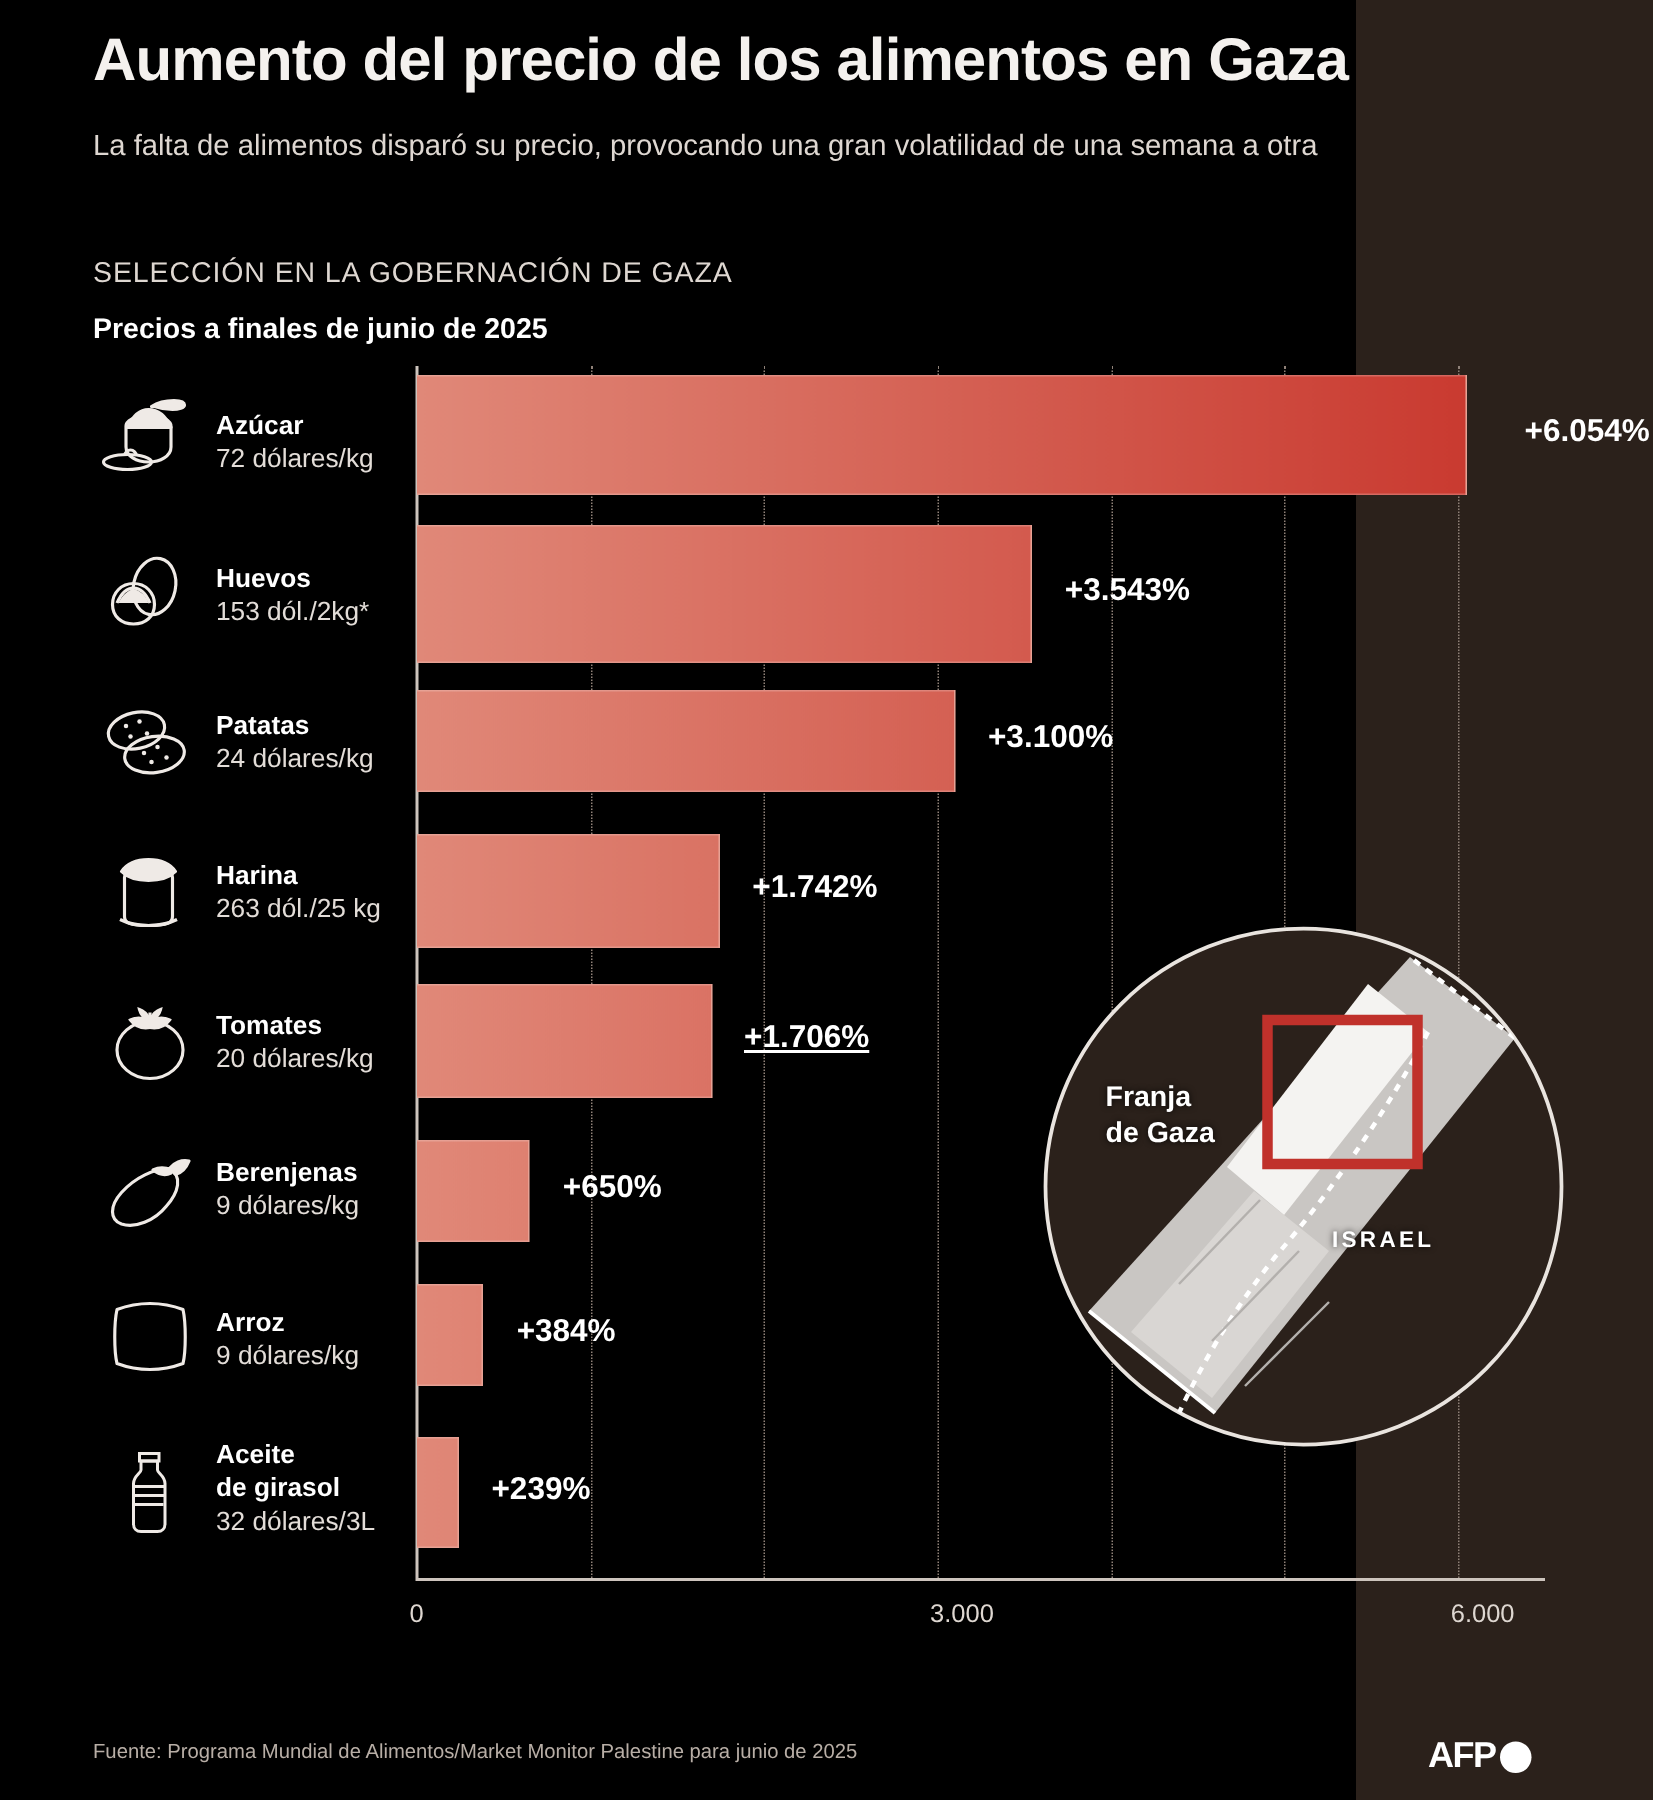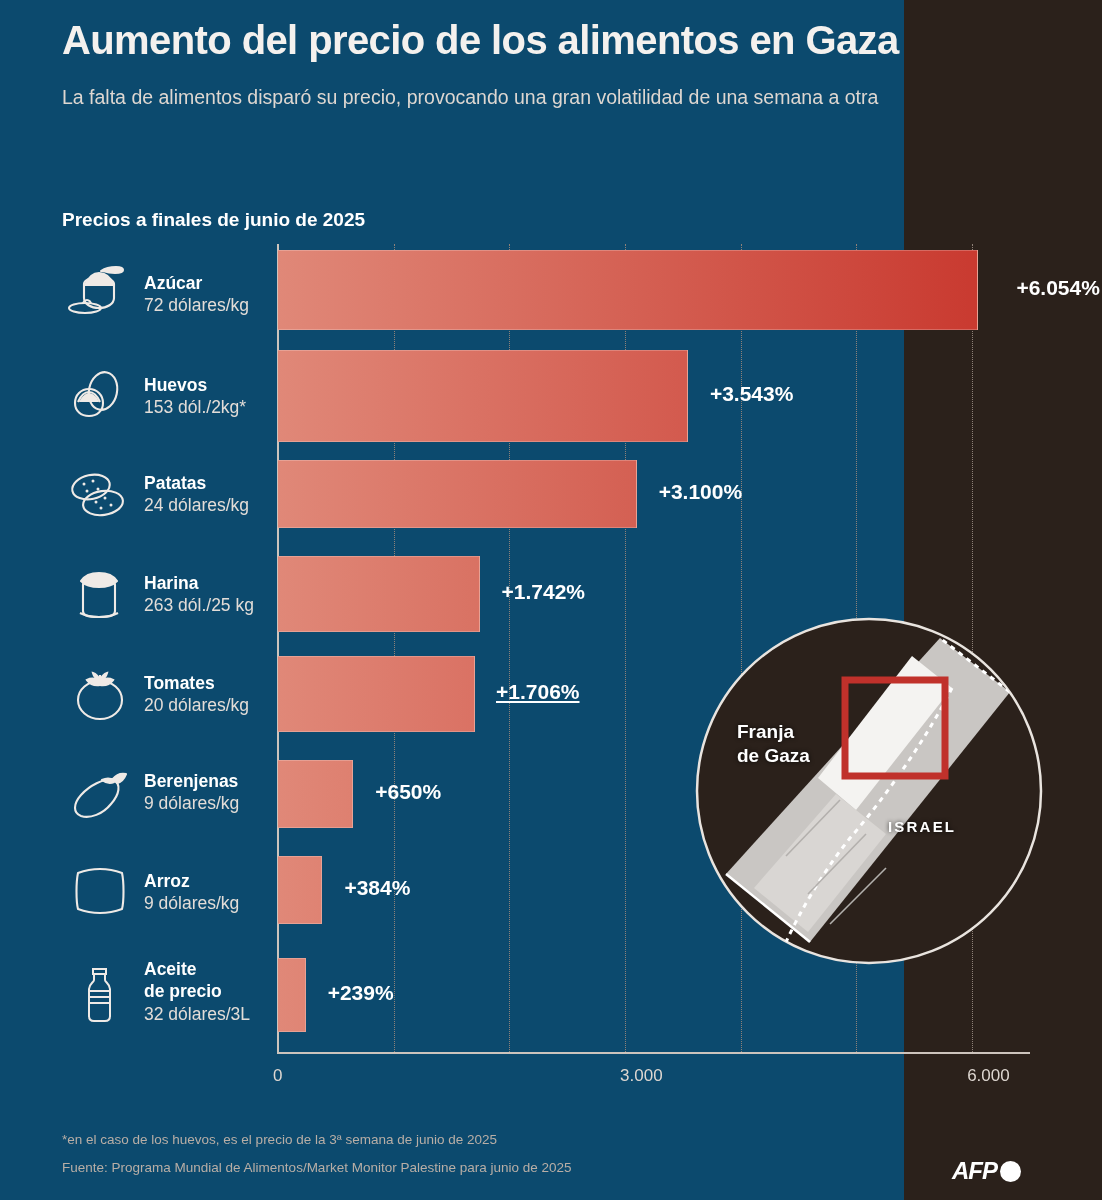--- a/index.html
+++ b/index.html
@@ -2,21 +2,21 @@
 <html><head>
 <meta charset="utf-8">
 <style>
   * { box-sizing: border-box; margin: 0; padding: 0; }
   html, body {
     width: 1102px; height: 1200px;
     background: #2b211b;
     font-family: "Liberation Sans", sans-serif;
     overflow: hidden;
   }
-  .page { position: relative; width: 904px; height: 1200px; background: #0c4a6e; }
+  .page { position: relative; width: 904px; height: 1200px; background: #000000; }
 
   
   .title {
     position: absolute; left: 62px; top: 18px;
     font-size: 40px; font-weight: 700; color: #f4f1ee;
     letter-spacing: -0.6px; white-space: nowrap;
   }
   .subtitle {
     position: absolute; left: 62px; top: 86px;
     font-size: 19.5px; color: #ded7d1; font-weight: 400;
@@ -120,34 +120,35 @@
   .source {
     position: absolute; left: 62px; top: 1160px;
     font-size: 13.5px; color: #b8aea6; white-space: nowrap;
   }
   .afp {
     position: absolute; left: 952px; top: 1157px;
     display: flex; align-items: center; gap: 3px;
   }
   .afp-text {
     font-size: 24px; font-weight: 700; color: #ffffff;
-    font-style: italic; letter-spacing: -1px;
+    letter-spacing: -1px;
   }
   .afp-dot {
     width: 21px; height: 21px; border-radius: 50%; background: #ffffff;
   }
 </style>
 </head>
 <body>
 
 <div class="page">
 
   <div class="title">Aumento del precio de los alimentos en Gaza</div>
   <div class="subtitle">La falta de alimentos disparó su precio, provocando una gran volatilidad de una semana a otra</div>
 
+  <div class="sel-label">SELECCIÓN EN LA GOBERNACIÓN DE GAZA</div>
   <div class="price-label">Precios a finales de junio de 2025</div>
 
   <div class="chart" id="chart-layer">
       <div class="plot">
         <div class="gridline" style="left: 115.692px;"></div>
         <div class="gridline" style="left: 231.385px;"></div>
         <div class="gridline" style="left: 347.077px;"></div>
         <div class="gridline" style="left: 462.769px;"></div>
         <div class="gridline" style="left: 578.462px;"></div>
         <div class="gridline" style="left: 694.154px;"></div>
@@ -296,21 +297,21 @@
               <path d="M26 5h13v5H26z"></path>
               <path d="M27 10h11v6c0 2 5 4 5 9v27c0 3-2 5-5 5H27c-3 0-5-2-5-5V25c0-5 5-7 5-9z"></path>
               <path d="M22 27h21"></path>
               <path d="M22 33h21"></path>
               <path d="M23 39h19"></path>
             </g>
           </svg>
         </div>
         <div class="labels" style="top: 958px;">
           <div class="item-name">Aceite</div>
-          <div class="item-name">de precio</div>
+          <div class="item-name">de girasol</div>
           <div class="item-price">32 dólares/3L</div>
         </div>
         <div class="bar" style="top: 958px; height: 74px; width: 27.6505px; background: linear-gradient(90deg, rgb(224, 136, 120) 0%, rgb(223, 133, 117) 100%);"></div>
         <div class="barval" style="left: 327.65px; top: 981px;">+239%</div>
       </div>
     </div>
 
   <div class="map">
     <svg width="358" height="358" viewBox="0 0 358 358">
       <defs>
@@ -338,20 +339,19 @@
         <rect x="155" y="68" width="100" height="96" fill="none" stroke="#c0312b" stroke-width="7"></rect>
       </g>
     </svg>
     <div class="map-label map-gaza">
       <div>Franja</div>
       <div>de Gaza</div>
     </div>
     <div class="map-label map-israel">ISRAEL</div>
   </div>
 
-  <div class="footnote">*en el caso de los huevos, es el precio de la 3ª semana de junio de 2025</div>
   <div class="source">Fuente: Programa Mundial de Alimentos/Market Monitor Palestine para junio de 2025</div>
   <div class="afp">
     <span class="afp-text">AFP</span>
     <span class="afp-dot"></span>
   </div>
 
 </div>
 
 </body></html>

